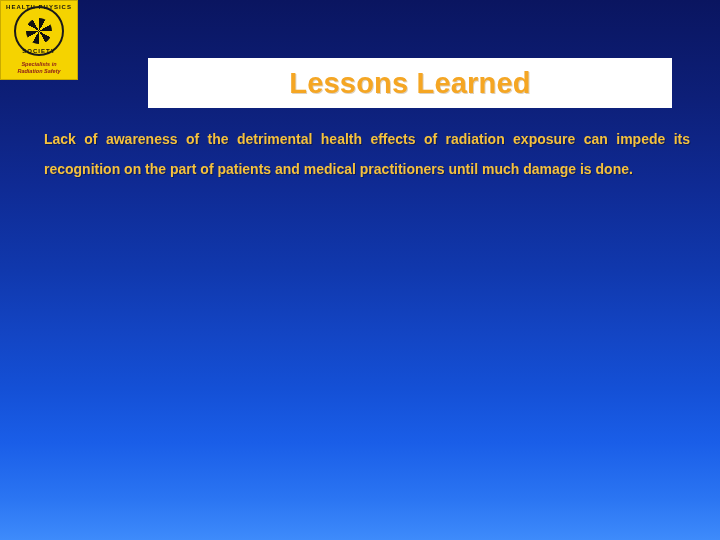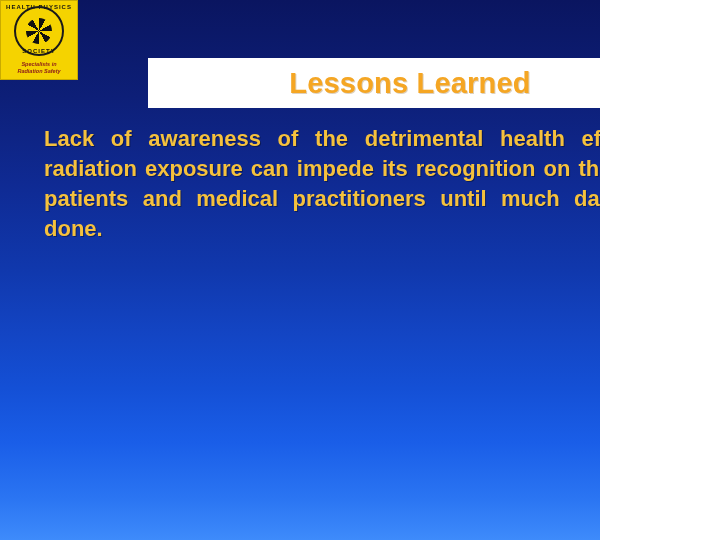--- a/index.html
+++ b/index.html
@@ -7,21 +7,21 @@
     padding: 0;
   }
   body {
     width: 720px;
     height: 540px;
     overflow: hidden;
     font-family: "Liberation Sans", sans-serif;
   }
   #slide {
     position: relative;
-    width: 600px;
+    width: 720px;
     height: 540px;
     background: linear-gradient(to bottom,
         #0a1560 0%,
         #0d1f78 18%,
         #0f2a93 34%,
         #1038ad 50%,
         #1345c4 62%,
         #1450d6 72%,
         #1a5ee8 82%,
         #2a74f2 92%,
@@ -121,21 +121,21 @@
   }
   
   #body {
     position: absolute;
     left: 30px;
     top: 124px;
     width: 662px;
   }
   .para {
     color: #f5c13d;
-    font-size: 22px;
+    font-size: 14px;
     font-weight: bold;
     line-height: 30px;
     text-align: justify;
     margin: 0 0 18px 0;
     text-shadow: 1px 1px 0 rgba(0,0,0,0.35);
   }
   .para.p1 {
     padding-left: 14px;
     padding-right: 2px;
   }

